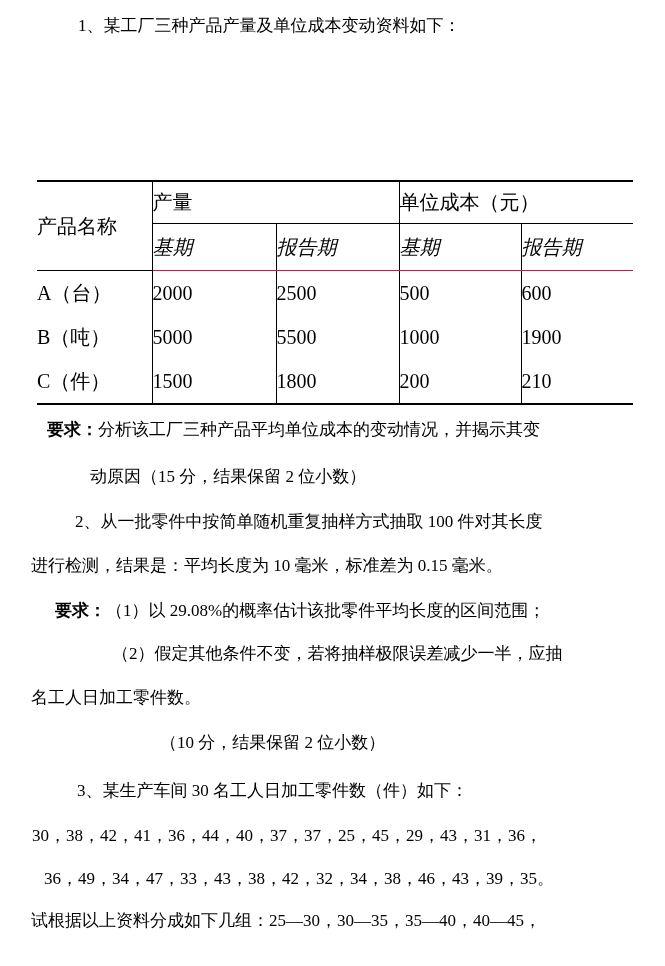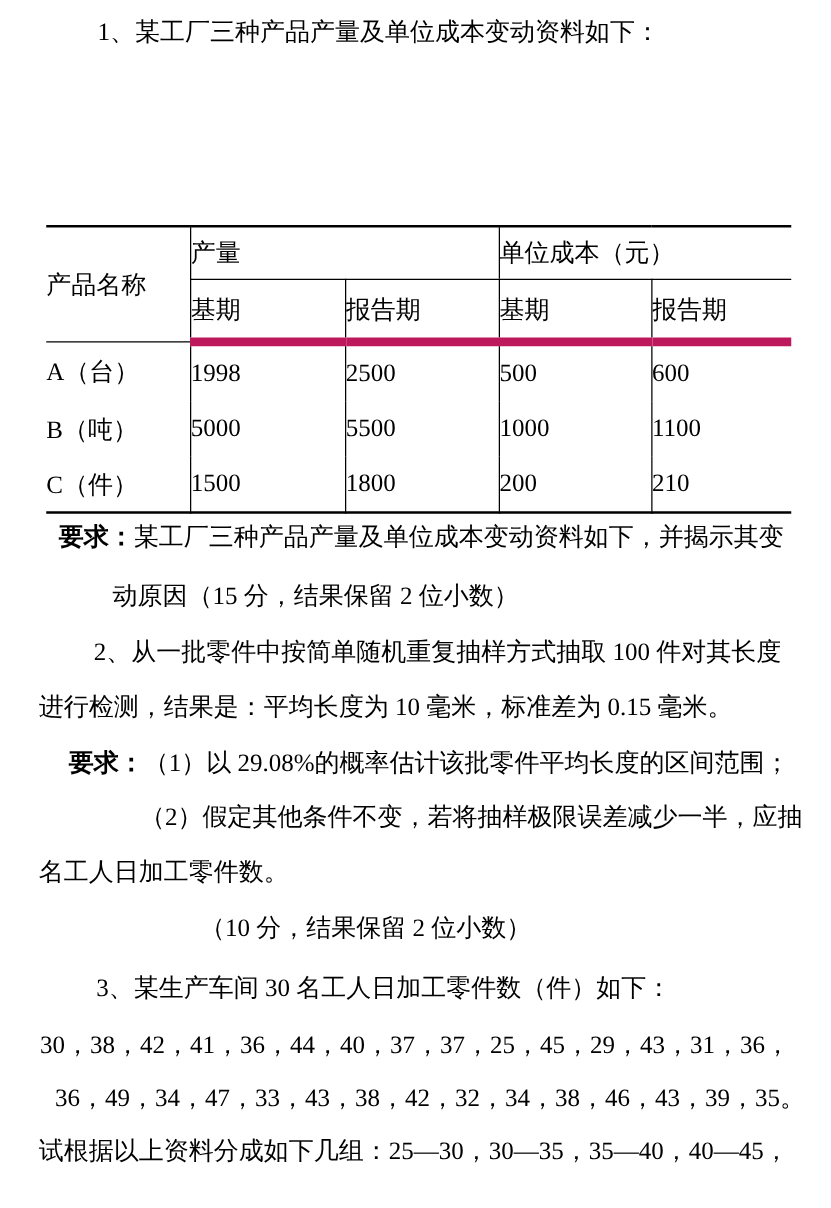--- a/index.html
+++ b/index.html
@@ -7,21 +7,21 @@
     width:665px; height:966px;
     background:#ffffff;
     position:relative;
     font-family:"Liberation Serif","DejaVu Serif",serif;
     color:#000000;
     overflow:hidden;
   }
   .line {
     position:absolute;
     white-space:nowrap;
-    font-size:20px;
+    font-size:17px;
     line-height:26px;
   }
   .b { font-weight:bold; }
   table.qtable {
     position:absolute;
     left:37px; top:180px;
     width:596px;
     border-collapse:collapse;
     table-layout:fixed;
     border-top:2px solid #000;
@@ -32,21 +32,21 @@
     border-left:1px solid #000;
     text-align:left;
     vertical-align:middle;
     padding:0;
     overflow:hidden;
   }
   table.qtable td.first { border-left:none; }
   table.qtable tr.h1 td { height:41px; }
   table.qtable tr.h1 td.span2 { border-bottom:1px solid #000; }
   table.qtable td.prodname { border-bottom:1px solid #000; }
-  table.qtable tr.h2 td { height:46px; border-bottom:7px solid #be185d; }
+  table.qtable tr.h2 td { height:46px; border-bottom:1px solid #be185d;font-style:italic; }
   table.qtable tr.r td { height:44px;margin-top:24px; }
 </style>
 </head>
 <body>
 
 <div>
 
   <div class="line" style="left:78px; top:13px">1、某工厂三种产品产量及单位成本变动资料如下：</div>
 
   <table class="qtable">
@@ -64,44 +64,44 @@
         <td colspan="2" class="span2">单位成本（元）</td>
       </tr>
       <tr class="h2">
         <td>基期</td>
         <td>报告期</td>
         <td>基期</td>
         <td>报告期</td>
       </tr>
       <tr class="r">
         <td class="first">A（台）</td>
-        <td>1998</td>
+        <td>2000</td>
         <td>2500</td>
         <td>500</td>
         <td>600</td>
       </tr>
       <tr class="r">
         <td class="first">B（吨）</td>
         <td>5000</td>
         <td>5500</td>
         <td>1000</td>
-        <td>1100</td>
+        <td>1900</td>
       </tr>
       <tr class="r">
         <td class="first">C（件）</td>
         <td>1500</td>
         <td>1800</td>
         <td>200</td>
         <td>210</td>
       </tr>
     </tbody>
   </table>
 
   <div class="line" style="left:47px; top:417px">
-    <span class="b">要求：</span><span>某工厂三种产品产量及单位成本变动资料如下，并揭示其变</span>
+    <span class="b">要求：</span><span>分析该工厂三种产品平均单位成本的变动情况，并揭示其变</span>
   </div>
 
   <div class="line" style="left:90px; top:464px">动原因（15 分，结果保留 2 位小数）</div>
 
   <div class="line" style="left:75px; top:509px">2、从一批零件中按简单随机重复抽样方式抽取 100 件对其长度</div>
 
   <div class="line" style="left:31px; top:553px">进行检测，结果是：平均长度为 10 毫米，标准差为 0.15 毫米。</div>
 
   <div class="line" style="left:55px; top:598px">
     <span class="b">要求：</span><span>（1）以 29.08%的概率估计该批零件平均长度的区间范围；</span>

